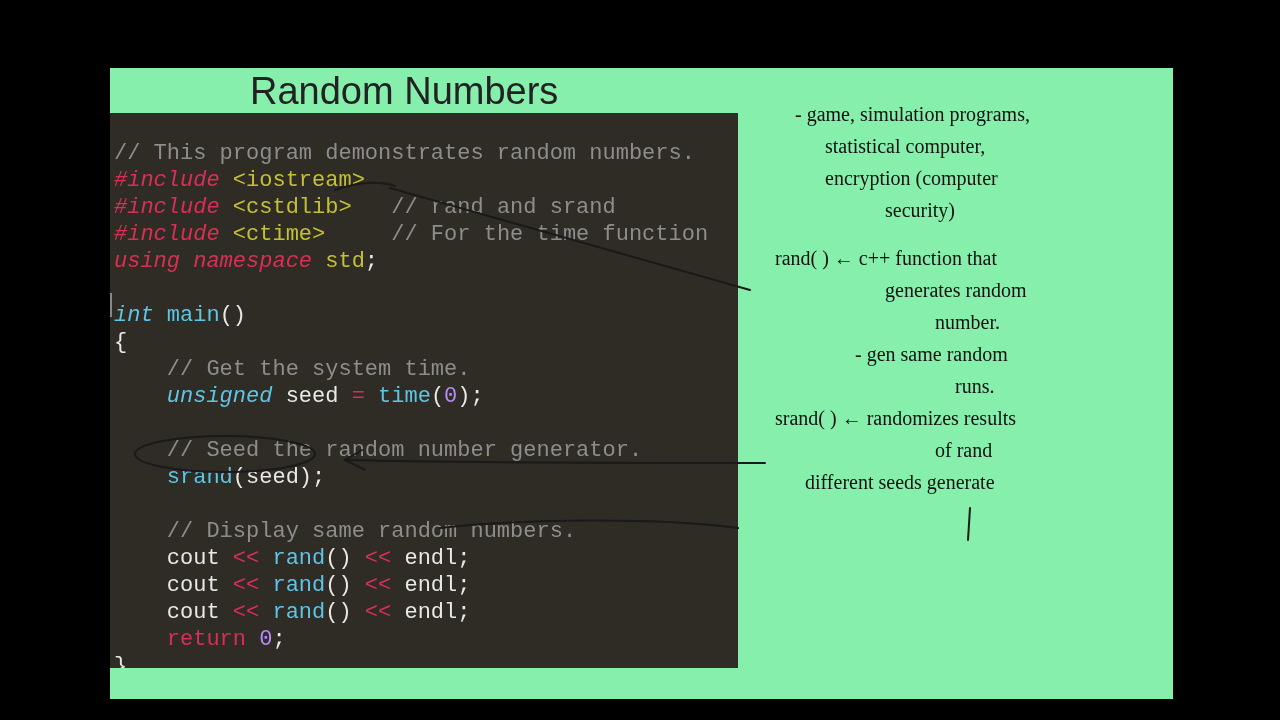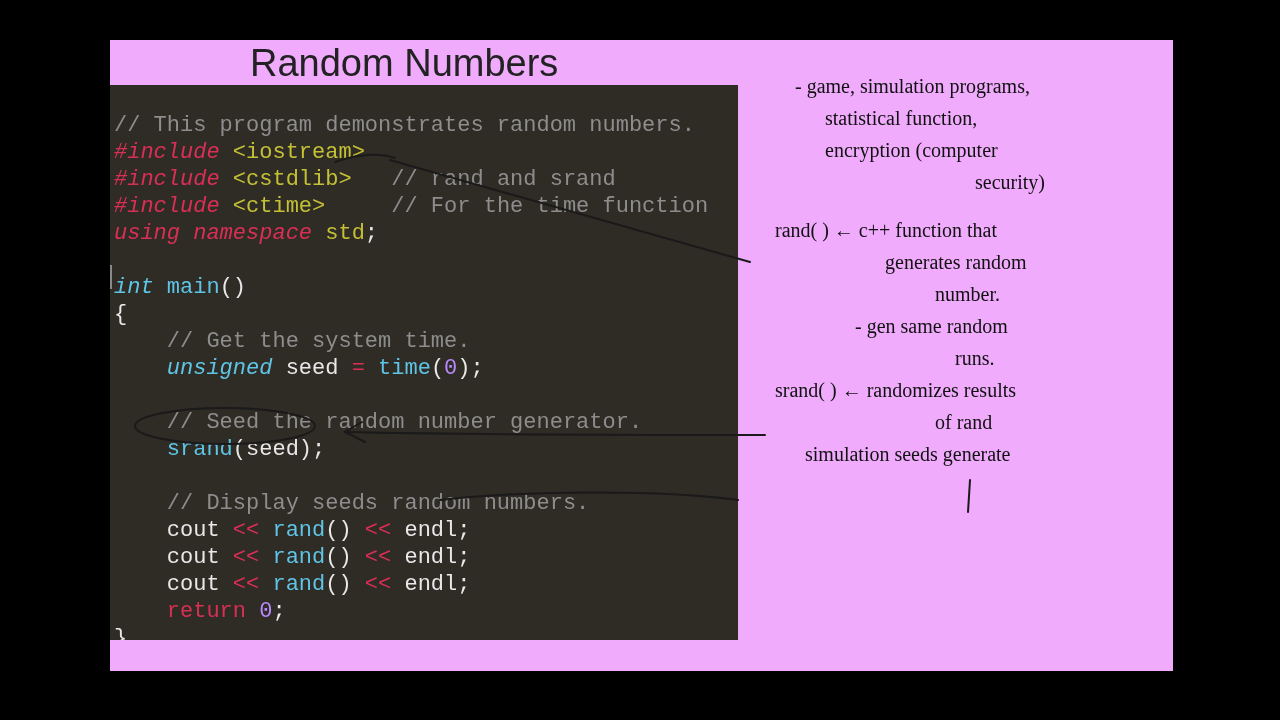--- a/index.html
+++ b/index.html
@@ -6,24 +6,24 @@
   body {
     width: 1280px;
     height: 720px;
     background: #000;
     overflow: hidden;
     font-family: Arial, sans-serif;
   }
   .slide {
     position: absolute;
     left: 110px;
-    top: 40px;
+    top: 68px;
     width: 1063px;
     height: 631px;
-    background: #f0abfc;
+    background: #86efac;
   }
   .title {
     position: absolute;
     left: 140px;
     top: 2px;
     font-size: 38px;
     font-weight: 400;
     color: #222;
     font-family: "Segoe UI", Arial, sans-serif;
   }
@@ -103,41 +103,41 @@
 <span class="kw">using</span><span class="kw"> namespace</span><span class="nm"> std</span><span class="wht">;</span>
 
 <span class="ty">int</span><span class="fn"> main</span><span class="wht">()</span>
 <span class="wht">{</span>
 <span>    </span><span class="cm">// Get the system time.</span>
 <span>    </span><span class="ty">unsigned</span><span> </span><span class="wht">seed </span><span class="op">=</span><span> </span><span class="fn">time</span><span class="wht">(</span><span class="num">0</span><span class="wht">)</span><span class="wht">;</span>
 
 <span>    </span><span class="cm">// Seed the random number generator.</span>
 <span>    </span><span class="fn">srand</span><span class="wht">(seed);</span>
 
-<span>    </span><span class="cm">// Display seeds random numbers.</span>
+<span>    </span><span class="cm">// Display same random numbers.</span>
 <span>    </span><span class="wht">cout </span><span class="op">&lt;&lt;</span><span> </span><span class="fn">rand</span><span class="wht">() </span><span class="op">&lt;&lt;</span><span> </span><span class="wht">endl</span><span class="wht">;</span>
 <span>    </span><span class="wht">cout </span><span class="op">&lt;&lt;</span><span> </span><span class="fn">rand</span><span class="wht">() </span><span class="op">&lt;&lt;</span><span> </span><span class="wht">endl</span><span class="wht">;</span>
 <span>    </span><span class="wht">cout </span><span class="op">&lt;&lt;</span><span> </span><span class="fn">rand</span><span class="wht">() </span><span class="op">&lt;&lt;</span><span> </span><span class="wht">endl</span><span class="wht">;</span>
 <span>    </span><span class="okw">return</span><span> </span><span class="num">0</span><span class="wht">;</span>
 <span class="wht">}</span>
 <span class="cursor-gap"></span></div>
 
   <div class="notes">
     <div>- game, simulation programs,</div>
-    <div class="ind1">statistical function,</div>
+    <div class="ind1">statistical computer,</div>
     <div class="ind1">encryption (computer</div>
-    <div class="ind3" style="text-align:center;padding-right:30px">security)</div>
+    <div class="ind3" style="text-align:left;padding-right:30px">security)</div>
     <div style="margin-top:20px;margin-left:-20px">rand( ) ←  c++ function that</div>
     <div class="ind3">generates random</div>
     <div class="ind3" style="margin-left:140px">number.</div>
     <div class="ind2">- gen same random</div>
     <div class="ind3" style="margin-left:160px">runs.</div>
     <div style="margin-left:-20px">srand( ) ← randomizes results</div>
     <div class="ind3" style="margin-left:140px">of rand</div>
-    <div style="margin-left:10px">simulation seeds generate</div>
+    <div style="margin-left:10px">different seeds generate</div>
   </div>
 
   <svg class="ann">
 
     <path d="M 225 122 Q 260 110 285 118"></path>
 
     <path d="M 280 120 C 420 160, 580 205, 640 222"></path>
 
     <ellipse cx="115" cy="386" rx="90" ry="18"></ellipse>
 

